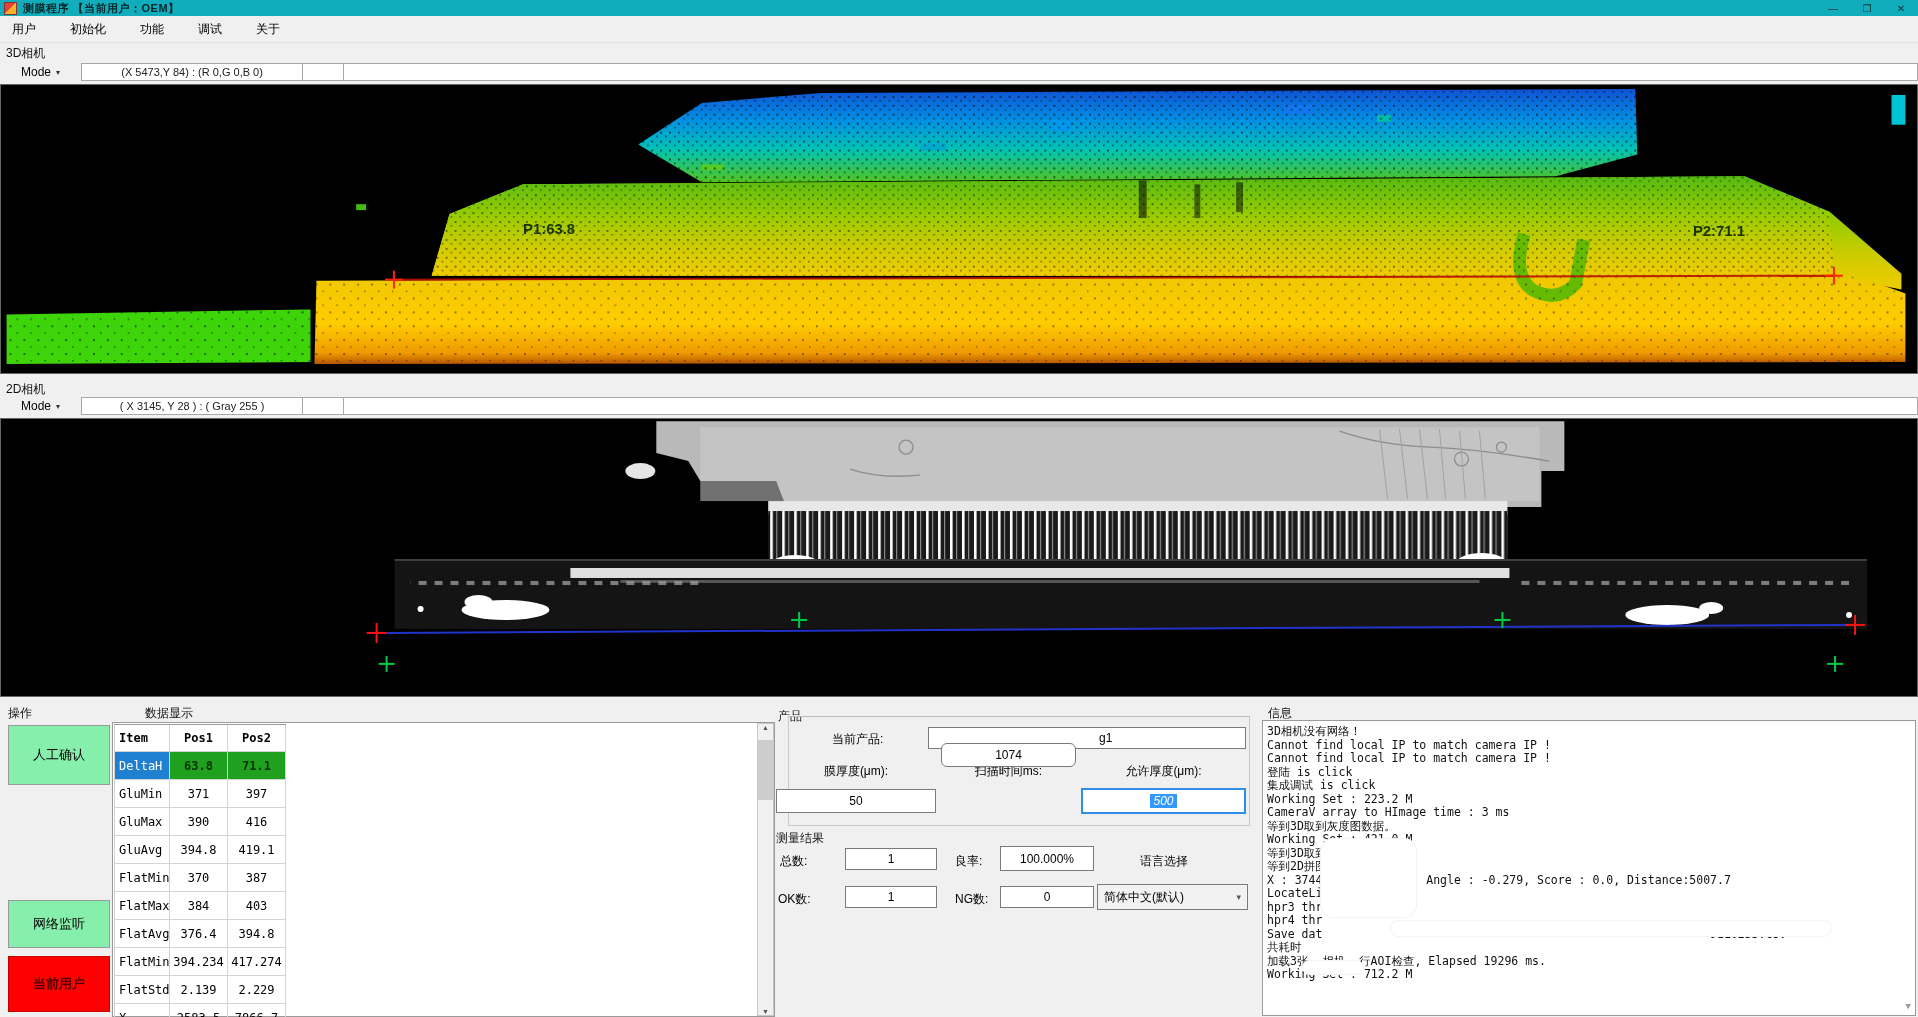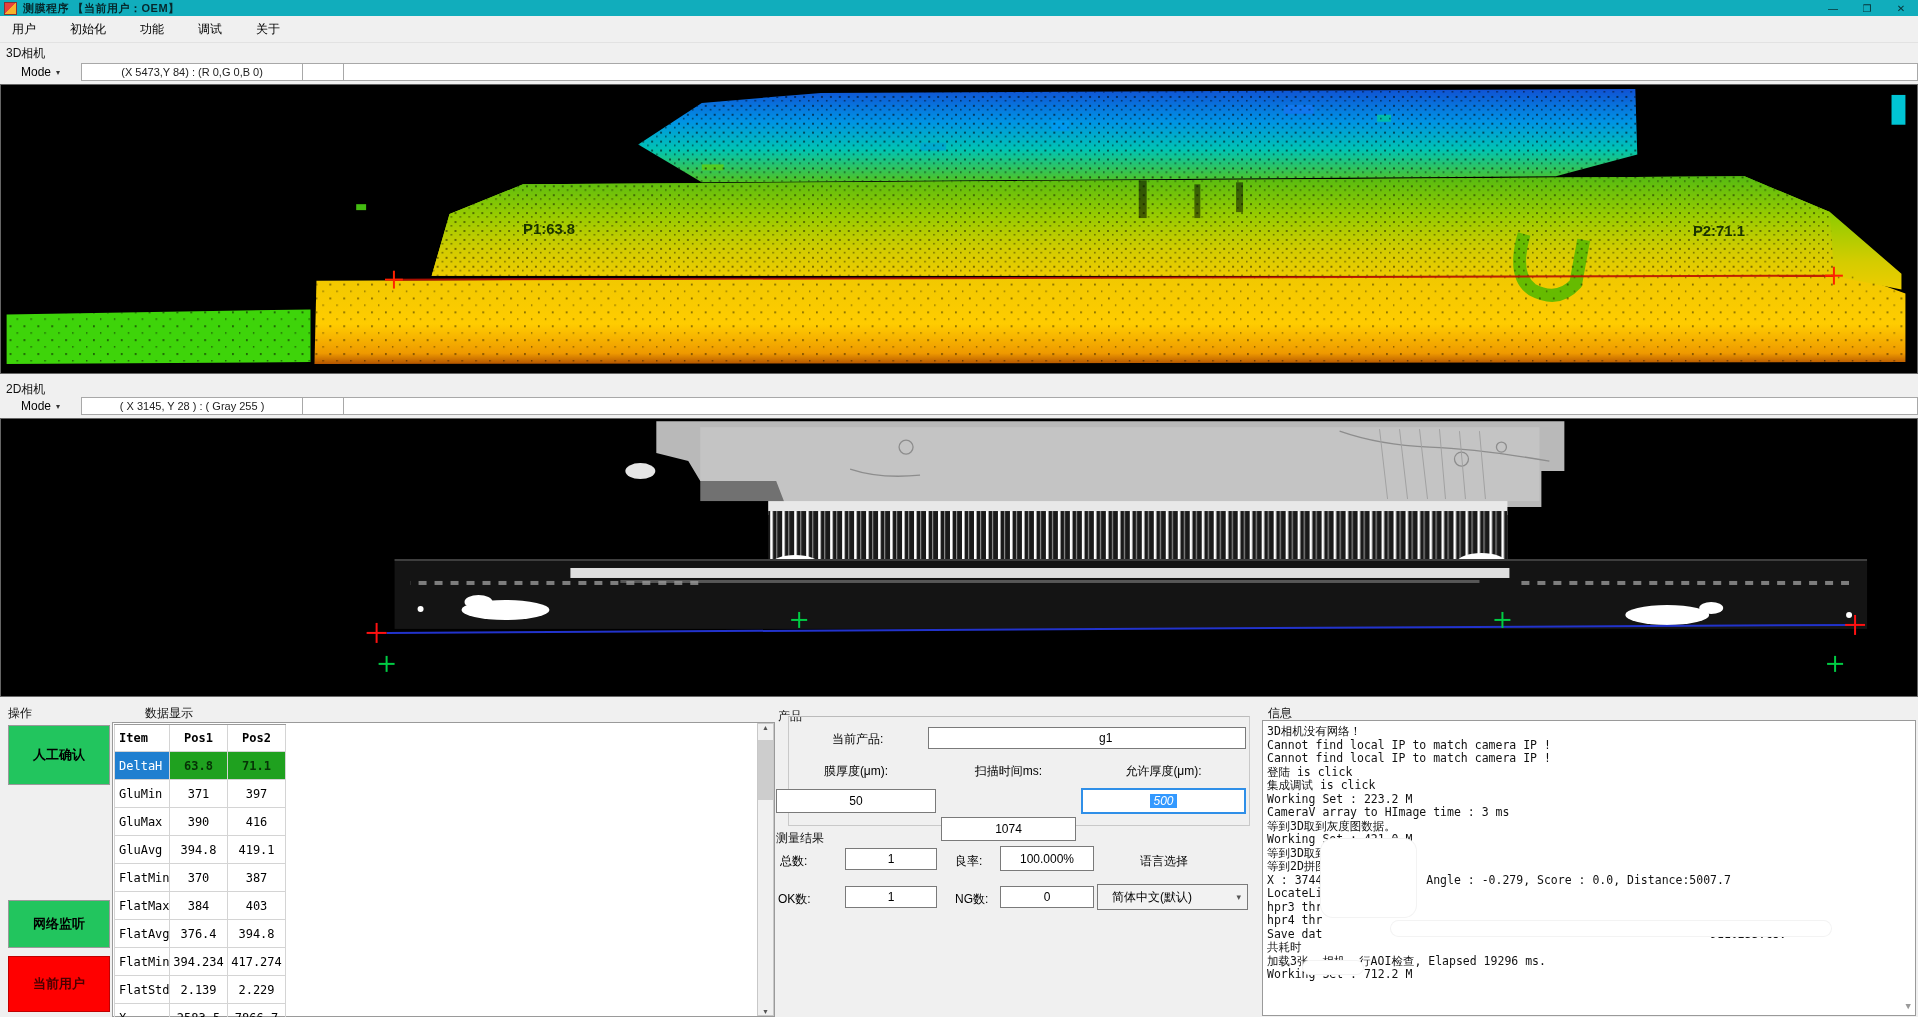--- a/index.html
+++ b/index.html
@@ -17,39 +17,39 @@
   .menu-item{font-size:12px;padding:2px 4px;}
   .section-label{font-size:12px;color:#111;}
   
   .mode-row{height:20px;display:flex;align-items:center;}
   .mode-btn{display:flex;align-items:center;gap:5px;padding:1px 21px;font-size:12px;}
   .mode-arrow{font-size:8px;color:#333;}
   .status-box{height:16px;border:1px solid #a8a8a8;background:#fff;display:flex;align-items:center;justify-content:center;font-size:11px;color:#222;}
   
   .imgframe{background:#000;border:1px solid #666;box-sizing:border-box;}
   
-  .btn{background:#22c55e;border:1px solid #9a9a9a;display:flex;align-items:center;justify-content:center;font-size:13px;cursor:default;font-weight:bold;}
+  .btn{background:#86efac;border:1px solid #9a9a9a;display:flex;align-items:center;justify-content:center;font-size:13px;cursor:default;}
   .btn.red{background:#ff0000;border-color:#c00000;color:#4a0000;font-weight:bold;}
   
   .panel-white{background:#fff;border:1px solid #9a9a9a;box-sizing:border-box;}
   .dtable{position:absolute;left:114px;top:724px;width:172px;font-family:"DejaVu Sans Mono",monospace;font-size:12px;}
   .drow{display:flex;height:27px;border-bottom:1px solid #d4d4d4;}
   .dcell{box-sizing:border-box;border-right:1px solid #d4d4d4;display:flex;align-items:center;}
   .c-item{width:56px;padding-left:4px;border-left:1px solid #d4d4d4;}
   .c-val{width:58px;justify-content:center;}
   .dhead{font-weight:bold;height:26px;border-top:1px solid #9a9a9a;}
   .row-del .c-item{background:#1f7fd0;color:#fff;}
   .row-del .c-val{background:#1fa11f;color:#063306;font-weight:bold;}
   
   .field{background:#fff;border:1px solid #7a7a7a;display:flex;align-items:center;justify-content:center;font-size:12px;box-sizing:border-box;}
   .field.left{justify-content:flex-start;}
   .groupbox{border:1px solid #c9c9c9;box-sizing:border-box;}
   .sel-field{border:2px solid #2f8fe8;}
   .sel-text{background:#3399ff;color:#fff;padding:0 3px;}
-  .combo{background:#f2f2f2;border:1px solid #7a7a7a;display:flex;align-items:center;box-sizing:border-box;font-size:12px;padding-left:14px;}
+  .combo{background:#f2f2f2;border:1px solid #7a7a7a;display:flex;align-items:center;box-sizing:border-box;font-size:12px;padding-left:6px;}
   .combo .arrow{margin-left:auto;margin-right:6px;font-size:9px;color:#555;}
   .okbox{background:#90ee90;border:1px solid #b0b0b0;display:flex;align-items:center;justify-content:center;
          font-size:52px;font-weight:bold;color:#000;font-family:"Liberation Sans",sans-serif;}
   
   .logbox{background:#fff;border:1px solid #9a9a9a;box-sizing:border-box;overflow:hidden;
           font-family:"DejaVu Sans Mono",monospace;font-size:11.5px;line-height:13.5px;color:#111;padding:4px 2px 0 4px;}
   .logline{white-space:pre;}
   .blob{position:absolute;background:#fff;border-radius:12px;box-shadow:0 0 0 1px #f3f3f3;}
   
   .sbar{background:#f0f0f0;border:1px solid #c8c8c8;box-sizing:border-box;display:flex;flex-direction:column;align-items:center;justify-content:space-between;font-size:7px;color:#555;}
@@ -320,21 +320,21 @@
   </div>
 
   <div class="abs section-label" style="left:778px;top:708px;">产品</div>
   <div class="abs groupbox" style="left:788px;top:716px;width:462px;height:110px;border-top-color:#bbb;"></div>
   <div class="abs" style="left:832px;top:731px;">当前产品:</div>
   <div class="abs field left" style="left:928px;top:727px;width:318px;height:22px;padding-left:170px;">g1</div>
   <div class="abs" style="left:776px;top:763px;width:160px;text-align:center;">膜厚度(μm):</div>
   <div class="abs" style="left:941px;top:763px;width:135px;text-align:center;">扫描时间ms:</div>
   <div class="abs" style="left:1081px;top:763px;width:165px;text-align:center;">允许厚度(μm):</div>
   <div class="abs field" style="left:776px;top:789px;width:160px;height:24px;">50</div>
-  <div class="abs field" style="left:941px;top:817px;width:135px;height:24px;">1074</div>
+  <div class="abs field" style="left:941px;top:743px;width:135px;height:24px;border-radius:6px;">1074</div>
   <div class="abs field sel-field" style="left:1081px;top:788px;width:165px;height:26px;font-style:italic;">
     <span class="sel-text">500</span>
   </div>
 
   <div class="abs section-label" style="left:776px;top:830px;">测量结果</div>
   <div class="abs" style="left:780px;top:853px;">总数:</div>
   <div class="abs field" style="left:845px;top:848px;width:92px;height:22px;">1</div>
   <div class="abs" style="left:955px;top:853px;">良率:</div>
   <div class="abs field" style="left:1000px;top:846px;width:94px;height:25px;">100.000%</div>
   <div class="abs" style="left:1140px;top:853px;">语言选择</div>

